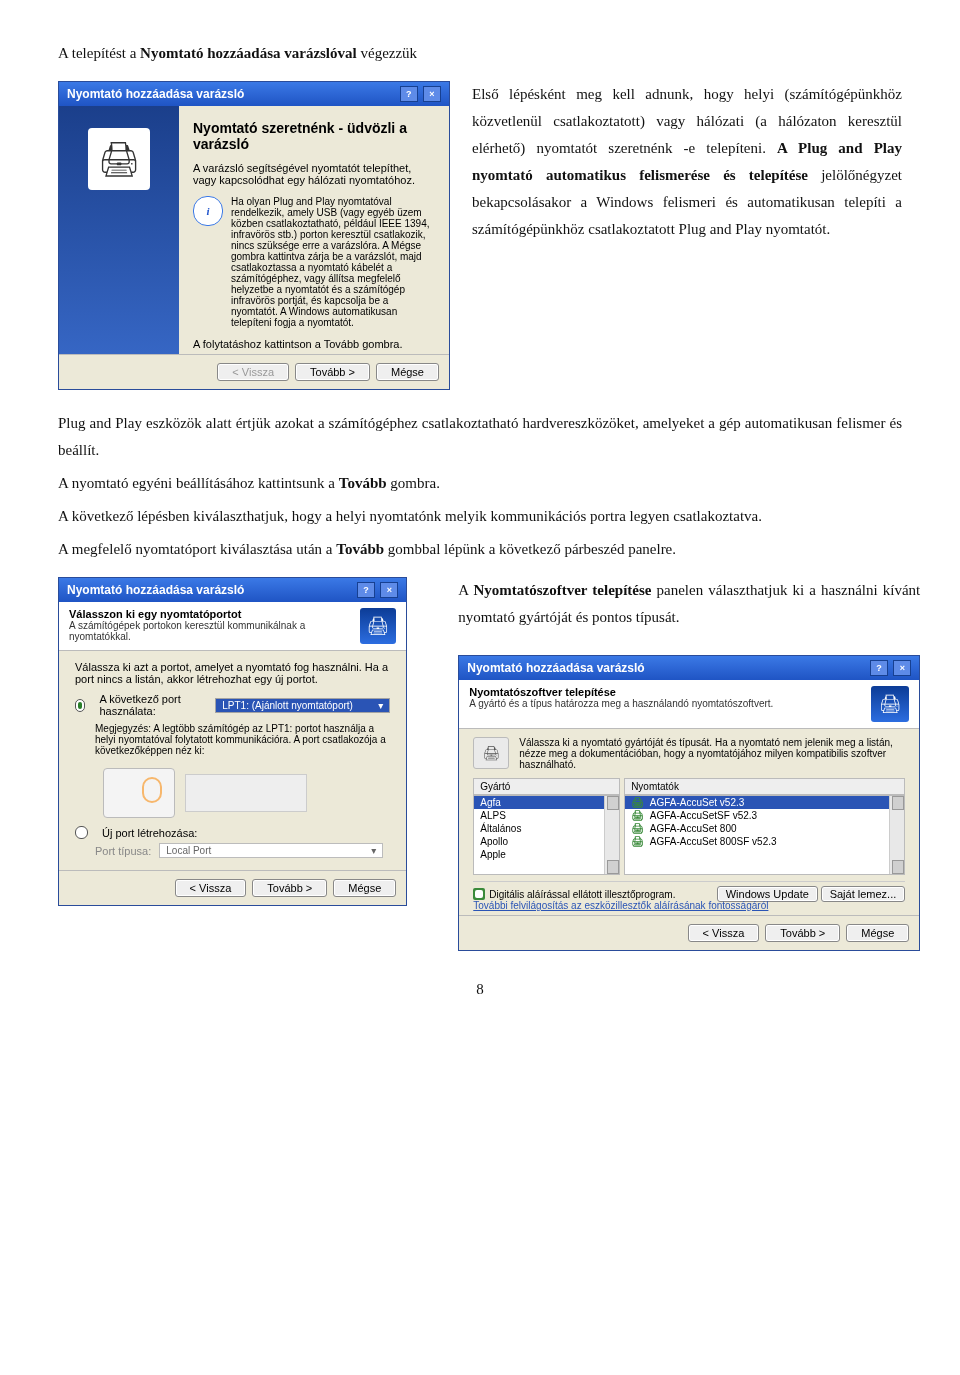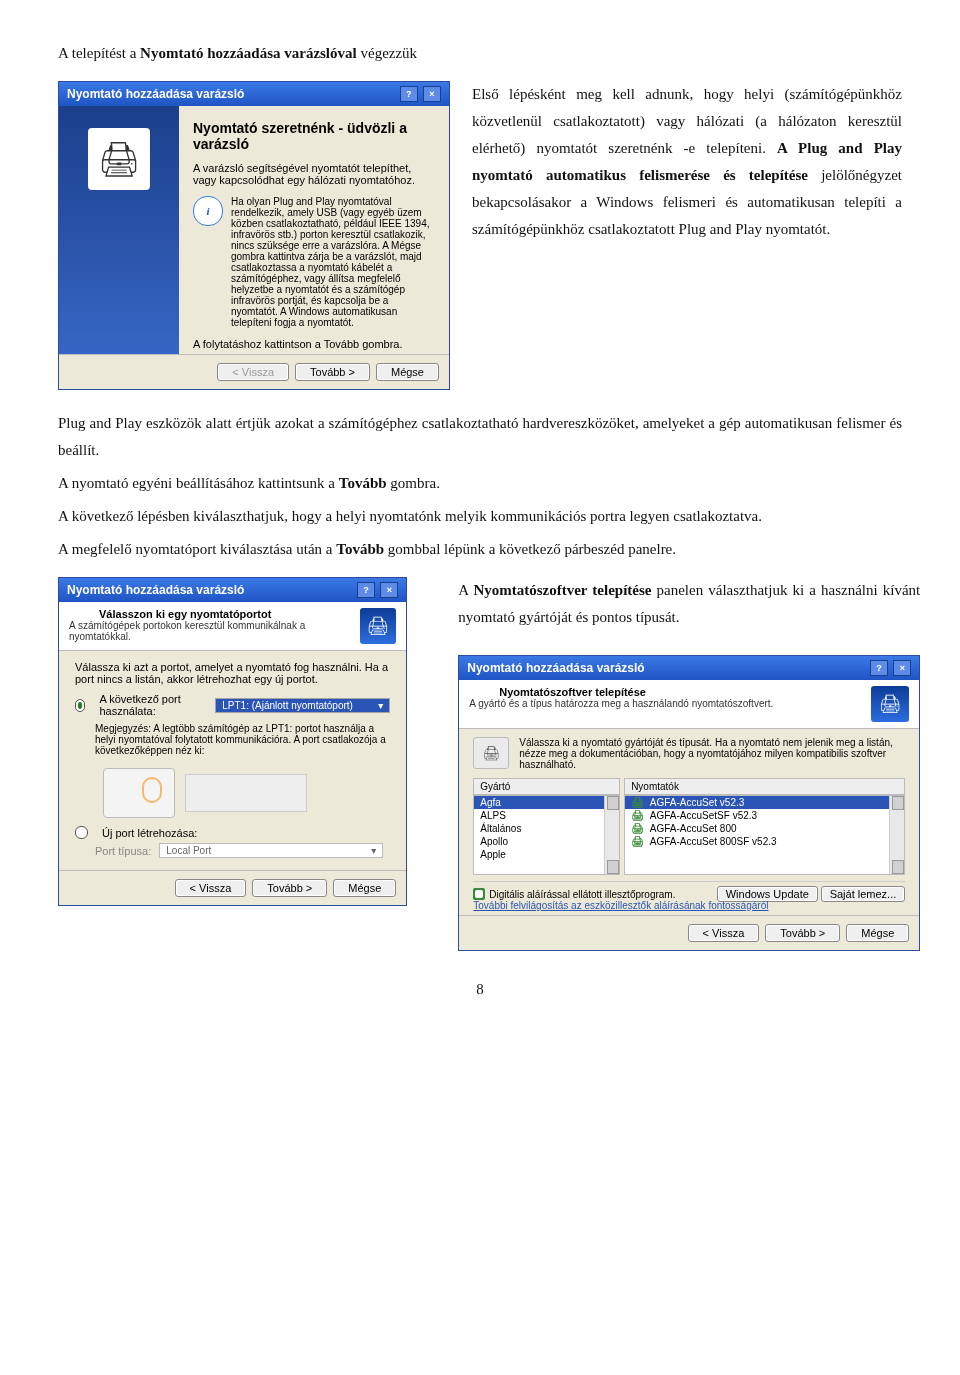--- a/index.html
+++ b/index.html
@@ -96,21 +96,21 @@
     font-family: Georgia, serif; font-style: italic;
   }
 
   
   .hband {
     background: #fff;
     display:flex; justify-content:space-between;
     padding: 6px 10px;
     border-bottom: 1px solid #bbb;
   }
-  .hband .hh { font-weight:bold;margin-left:30px; }
+  .hband .hh { font-weight:bold; }
   .hband .hs { font-size: 10px; color:#333; }
   .printer-ico-sm {
     width: 38px; height: 36px;
     background: linear-gradient(#0c3c96,#2c6de0);
     border-radius: 3px;
     display:flex; align-items:center; justify-content:center;
     color:#fff; font-size:18px;
   }
 
   

